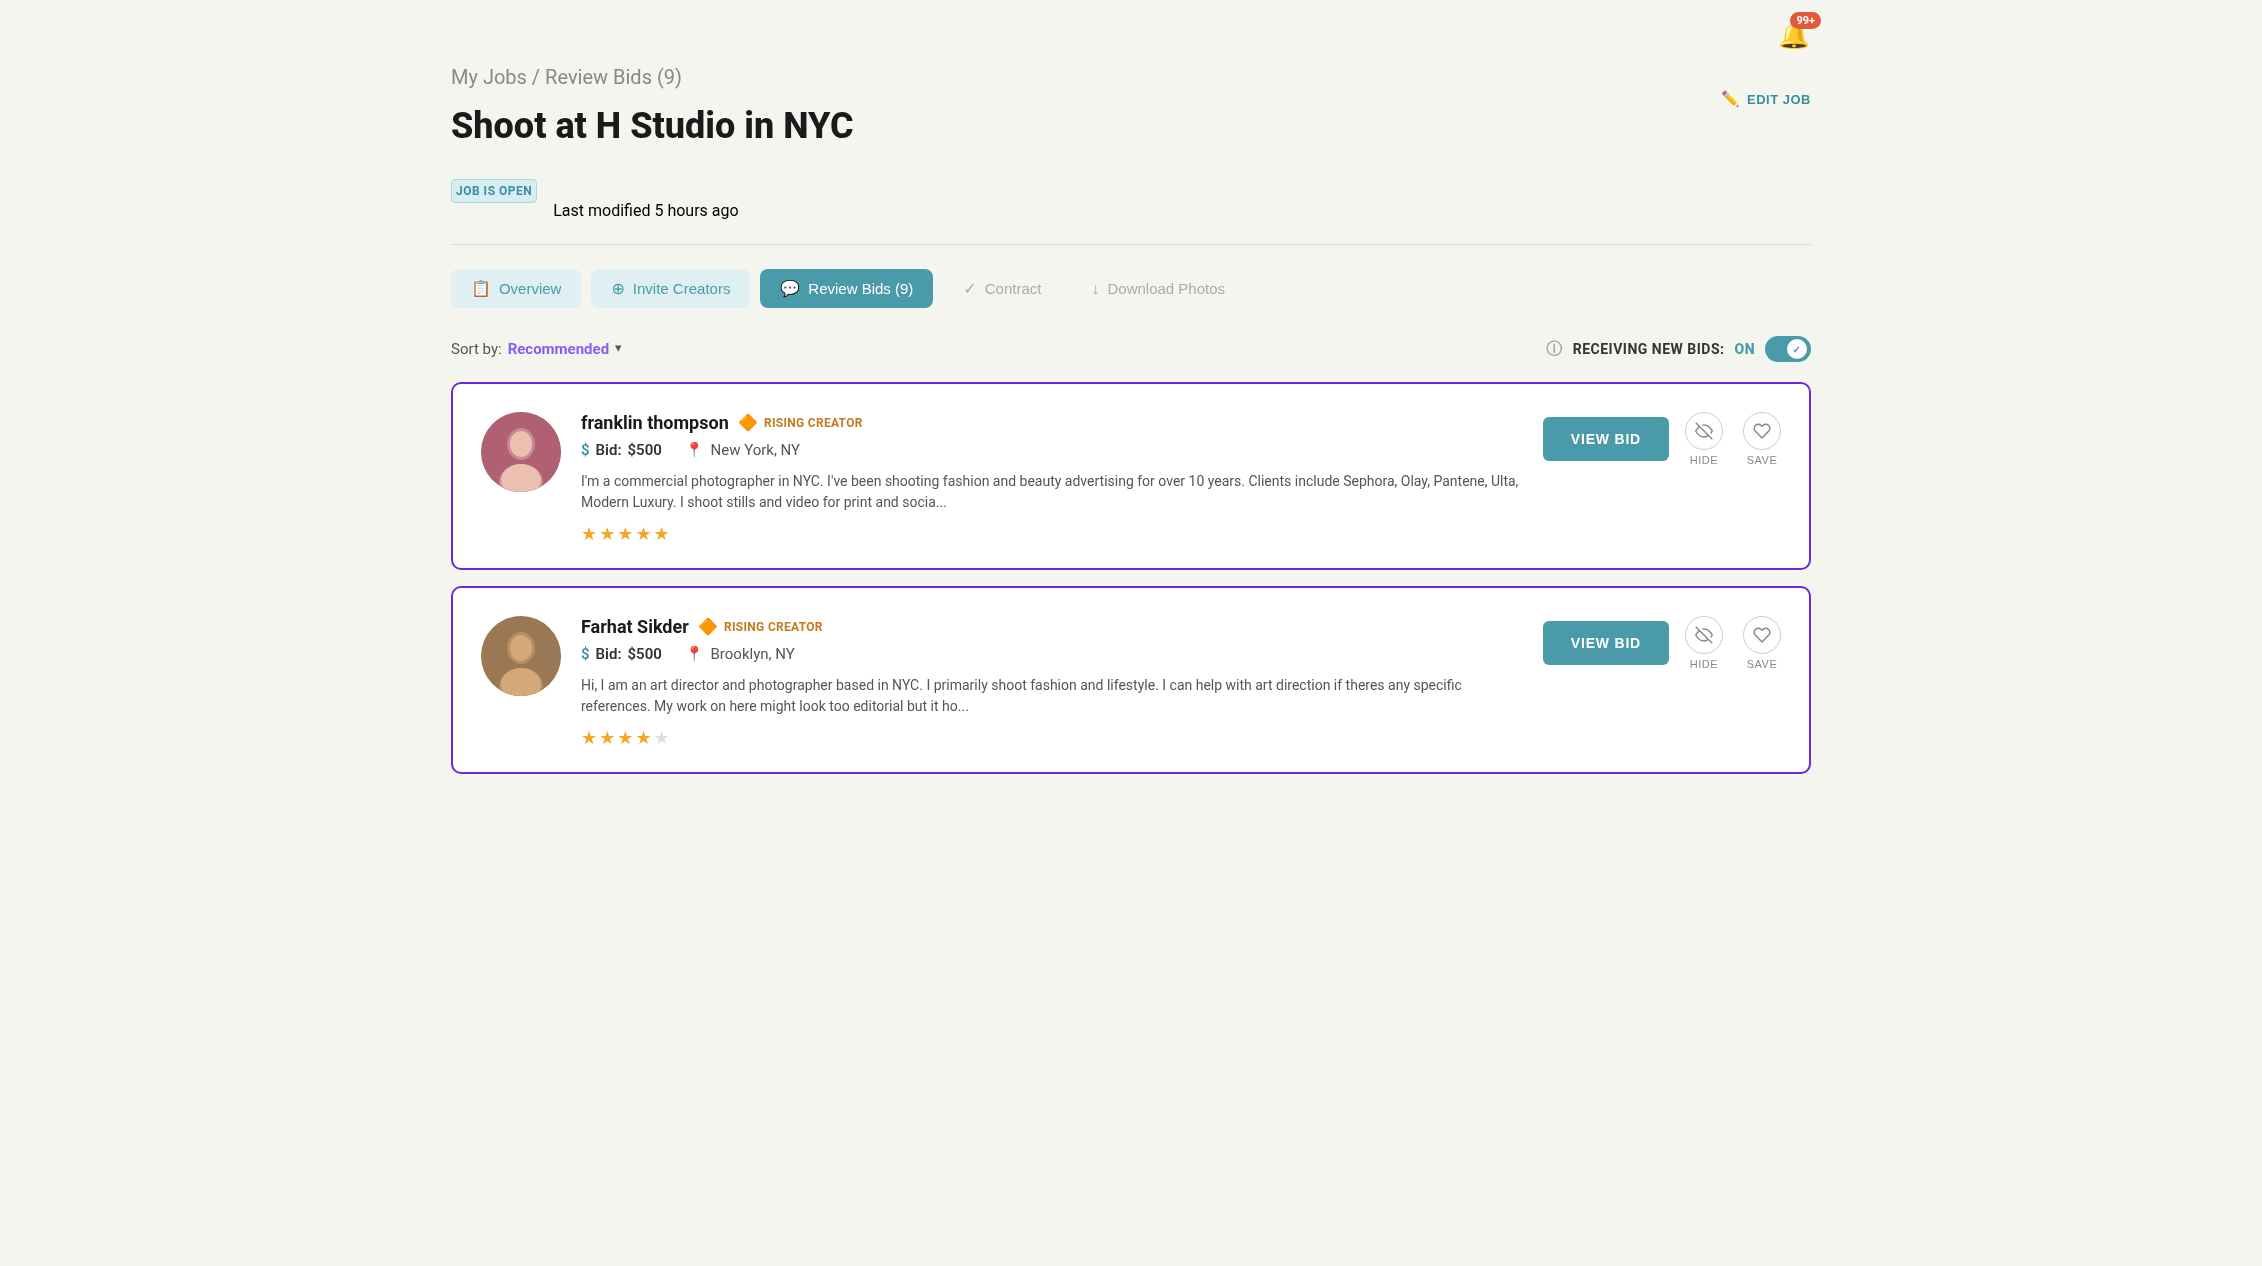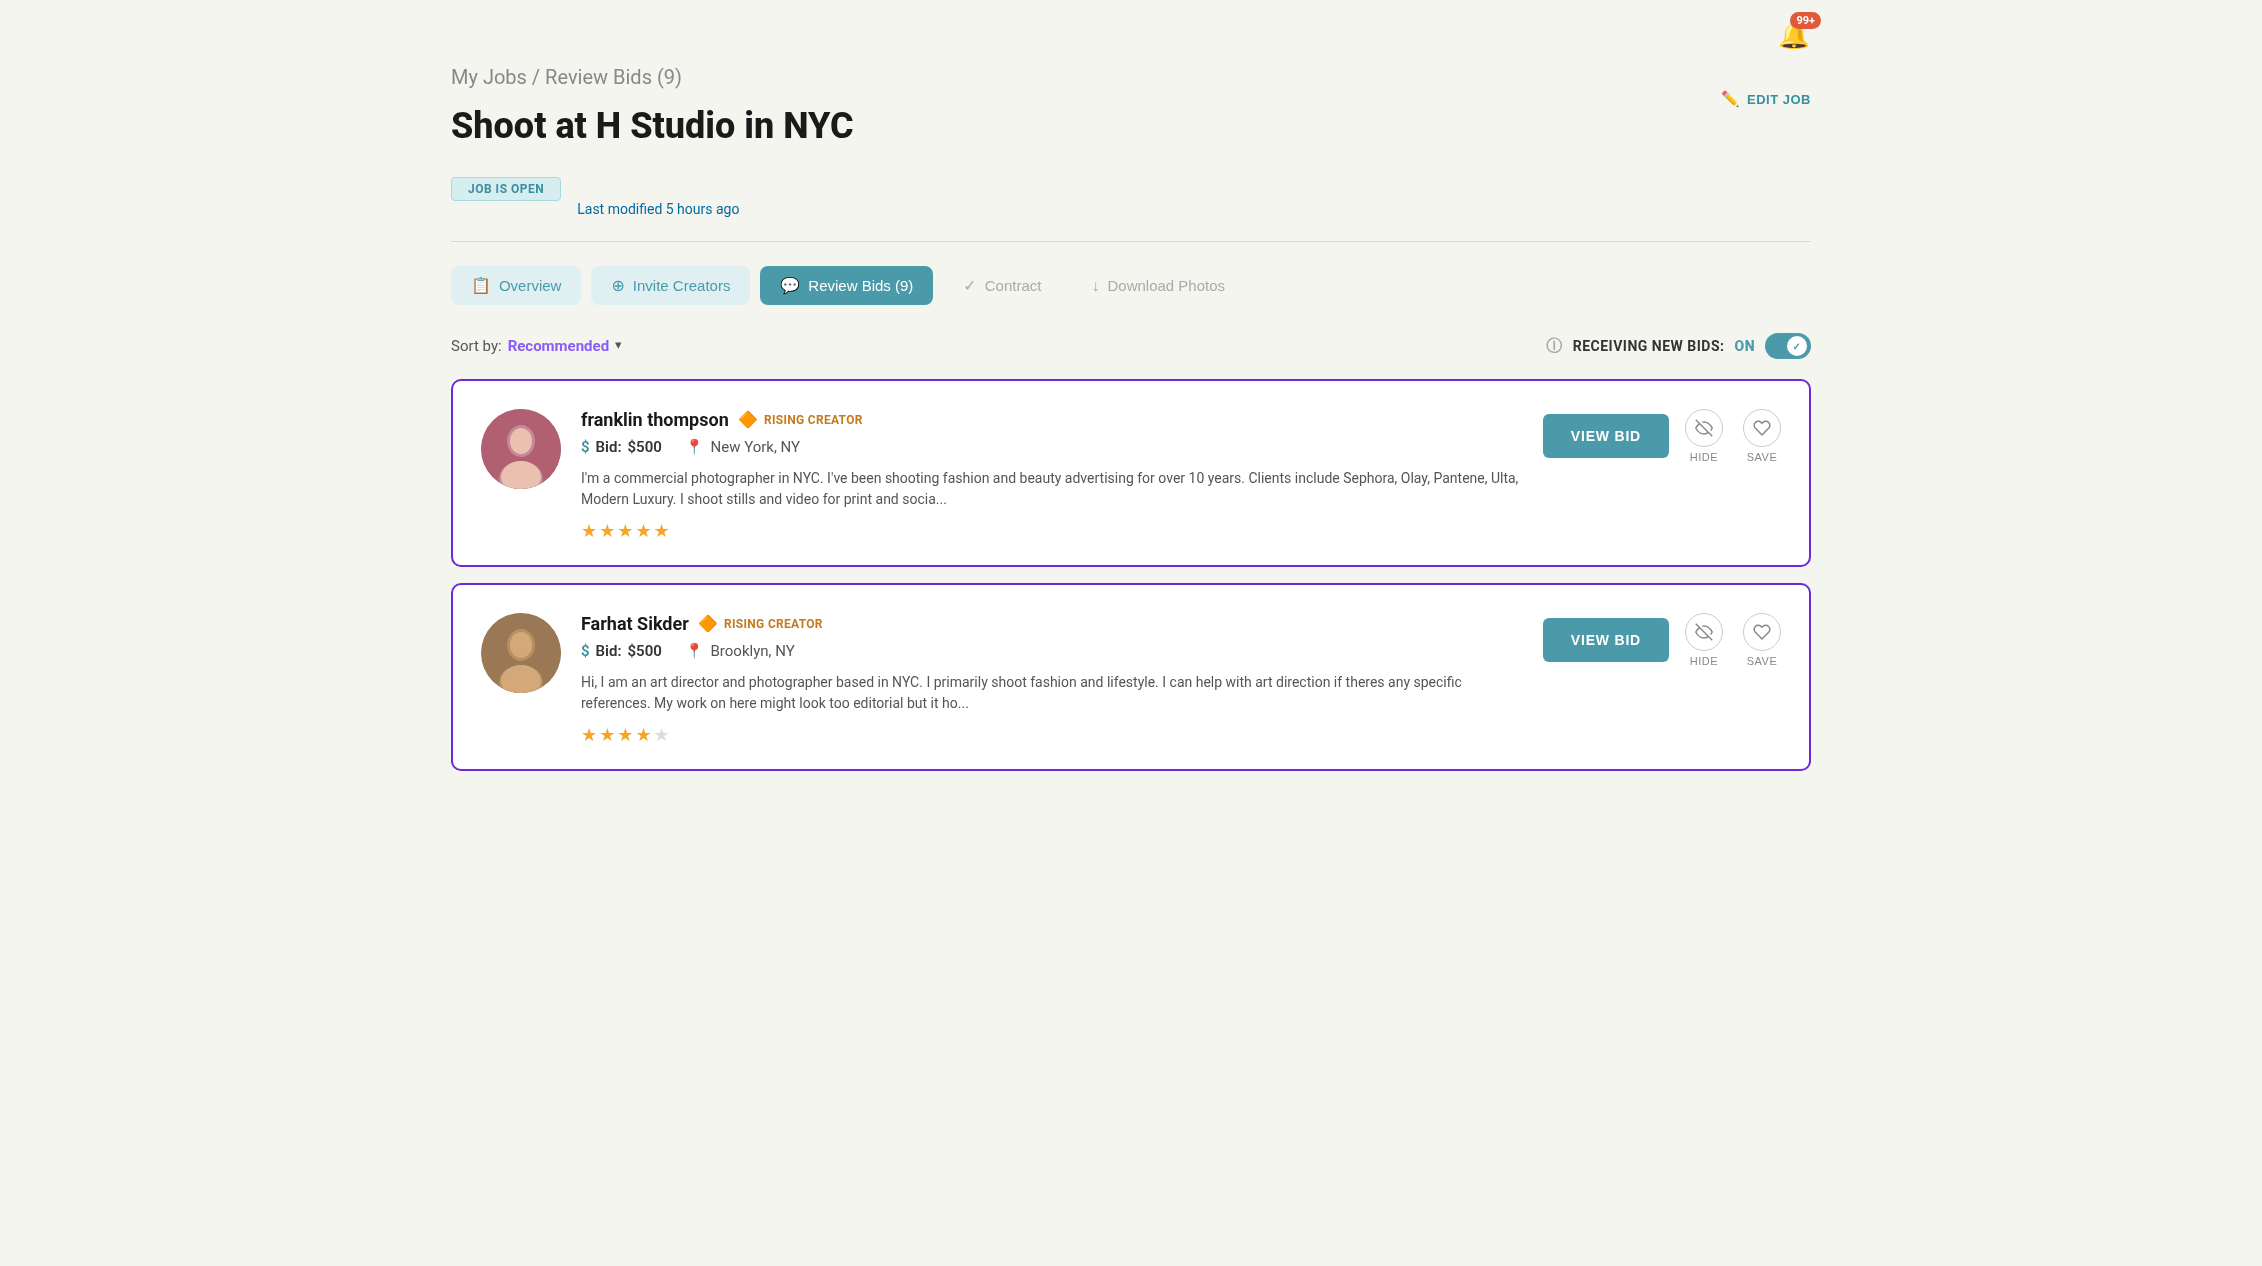--- a/index.html
+++ b/index.html
@@ -65,26 +65,26 @@
       gap: 16px;
       margin-bottom: 8px;
     }
     .job-open-badge {
       background: #d6eef0;
       color: #3a8fa0;
       border: 1px solid #a8d8e0;
       border-radius: 4px;
       font-size: 12px;
       font-weight: 700;
-      padding: 4px 16px;
+      padding: 4px 4px;
       letter-spacing: 0.5px;
     }
     .last-modified {
-      font-size: 14px;
-      color: #0369a1;
+      font-size: 16px;
+      color: #000000;
       margin-top: 40px;
     }
     .edit-job-btn {
       position: absolute;
       right: 40px;
       top: 90px;
       display: flex;
       align-items: center;
       gap: 6px;
       color: #3a8fa0;

